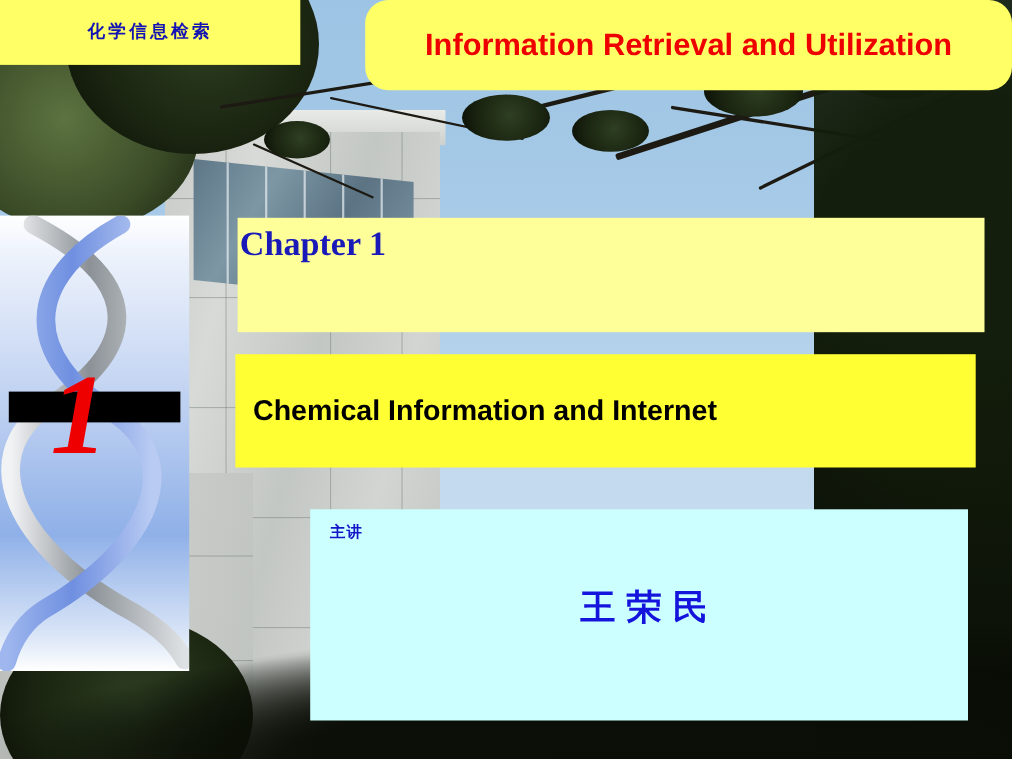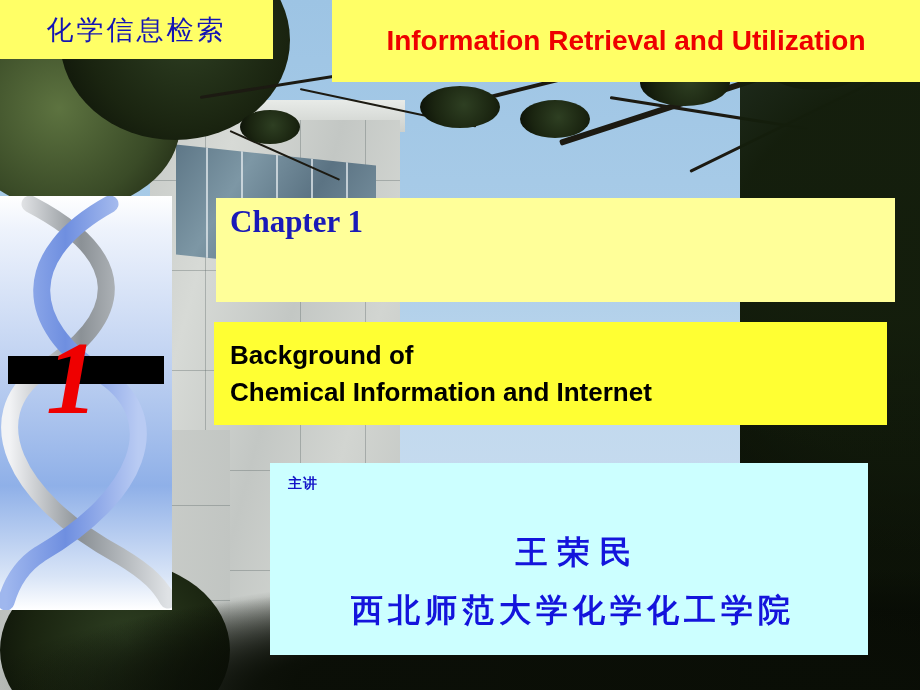--- a/index.html
+++ b/index.html
@@ -128,50 +128,51 @@
   
   #box-cn-title {
     left: 0; top: 0; width: 273px; height: 59px;
     background: #ffff66;
   }
   #box-cn-title .boxinner {
     display: flex; align-items: center; justify-content: center;
   }
   #cn-title-text {
     font-family: "DejaVu Sans", "Liberation Sans", sans-serif;
-    font-weight: normal;
-    font-size: 27px;
+    font-weight: bold;
+    font-size: 16px;
     letter-spacing: 3px;
     color: #1414b4;
   }
 
   
   #box-en-header {
     left: 332px; top: 0; width: 588px; height: 82px;
     background: #ffff66;
+    border-radius: 21px;
   }
   #box-en-header::after { width: calc(100% - 7px); }
   #box-en-header .boxinner {
     display: flex; flex-direction: column; align-items: center; justify-content: center;
   }
   .en-header-line {
     font-family: "Liberation Sans", sans-serif;
     font-weight: bold;
     font-size: 28px;
     line-height: 1.28;
     color: #ee0000;
     white-space: nowrap;
   }
 
   
   #box-chapter {
     left: 216px; top: 198px; width: 679px; height: 104px;
     background: #ffff99;
   }
-  #box-chapter .boxinner { padding: 7px 0 0 14px; }
+  #box-chapter .boxinner { padding: 7px 0 0 2px; }
   #chapter-en {
     font-family: "Liberation Serif", serif;
     font-weight: bold;
     font-size: 31px;
     line-height: 1.1;
     color: #1a1ab8;
   }
   #chapter-cn {
     font-family: "DejaVu Sans", "Liberation Sans", sans-serif;
     font-size: 30px;
@@ -193,21 +194,21 @@
   .bg-line {
     font-family: "Liberation Sans", sans-serif;
     font-weight: bold;
     font-size: 26px;
     line-height: 1.42;
     color: #000000;
   }
 
   
   #box-presenter {
-    left: 270px; top: 463px; width: 598px; height: 192px;
+    left: 282px; top: 463px; width: 598px; height: 192px;
     background: #ccffff;
   }
   #box-presenter .boxinner { padding: 12px 0 0 0; position: relative; }
   #presenter-label {
     font-family: "DejaVu Sans", "Liberation Sans", sans-serif;
     font-weight: bold;
     font-size: 14px;
     letter-spacing: 1px;
     color: #1414c8;
     margin-left: 18px;
@@ -348,26 +349,24 @@
   </div>
 
   <div class="shadowbox" id="box-chapter">
     <div class="boxinner">
       <div id="chapter-en">Chapter 1</div>
     </div>
   </div>
 
   <div class="shadowbox" id="box-background">
     <div class="boxinner">
-      <div class="bg-line">Background of</div>
       <div class="bg-line">Chemical Information and Internet</div>
     </div>
   </div>
 
   <div class="shadowbox" id="box-presenter">
     <div class="boxinner">
       <div id="presenter-label">主讲</div>
       <div id="presenter-name">王荣民</div>
-      <div id="presenter-org">西北师范大学化学化工学院</div>
     </div>
   </div>
 
 </div>
 
 </body></html>

